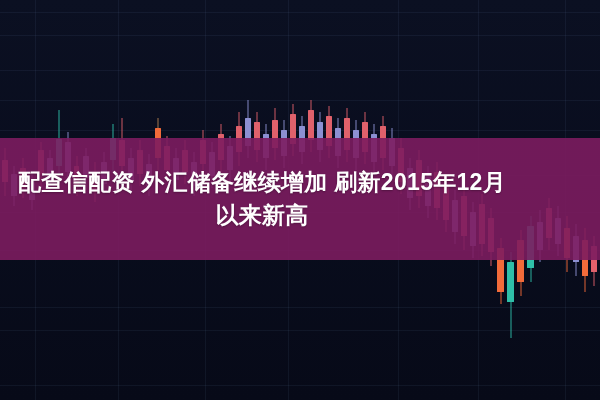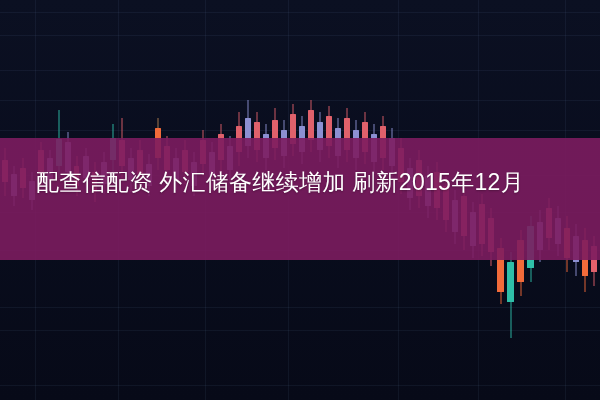--- a/index.html
+++ b/index.html
@@ -54,23 +54,23 @@
   #overlay-band {
     position: absolute;
     left: 0;
     width: 600px;
     background: rgba(124,28,95,0.90);
   }
   #headline {
     position: absolute;
     left: 0;
     width: 524px;
-    text-align: right;
+    text-align: center;
     color: #FFFFFF;
-    font-weight: normal;
+    font-weight: bold;
     font-size: 23px;
     line-height: 33px;
     letter-spacing: .3px;
     text-shadow: 0 1px 2px rgba(0,0,0,.28);
     white-space: nowrap;
   }
   #headline .ln { display: block; }
 </style>
 </head>
 <body>
@@ -364,15 +364,16 @@
       <div class="candle" style="left: 591px; width: 6px; top: 0px; height: 400px;">
         <div class="wick" style="top: 236px; height: 50px; background: rgb(224, 97, 107);"></div>
         <div class="body" style="top: 246px; height: 26px; background: rgb(224, 97, 107);"></div>
       </div>
     </div>
 
   <div id="overlay-band" style="top: 138px; height: 122px; background: rgba(124, 28, 95, 0.9);"></div>
 
   <div id="headline" style="color: rgb(255, 255, 255); top: 166px;">
     <span class="ln">配查信配资 外汇储备继续增加 刷新2015年12月</span>
+    <span class="ln">以来新高</span>
   </div>
 
 </div>
 
 </body></html>

